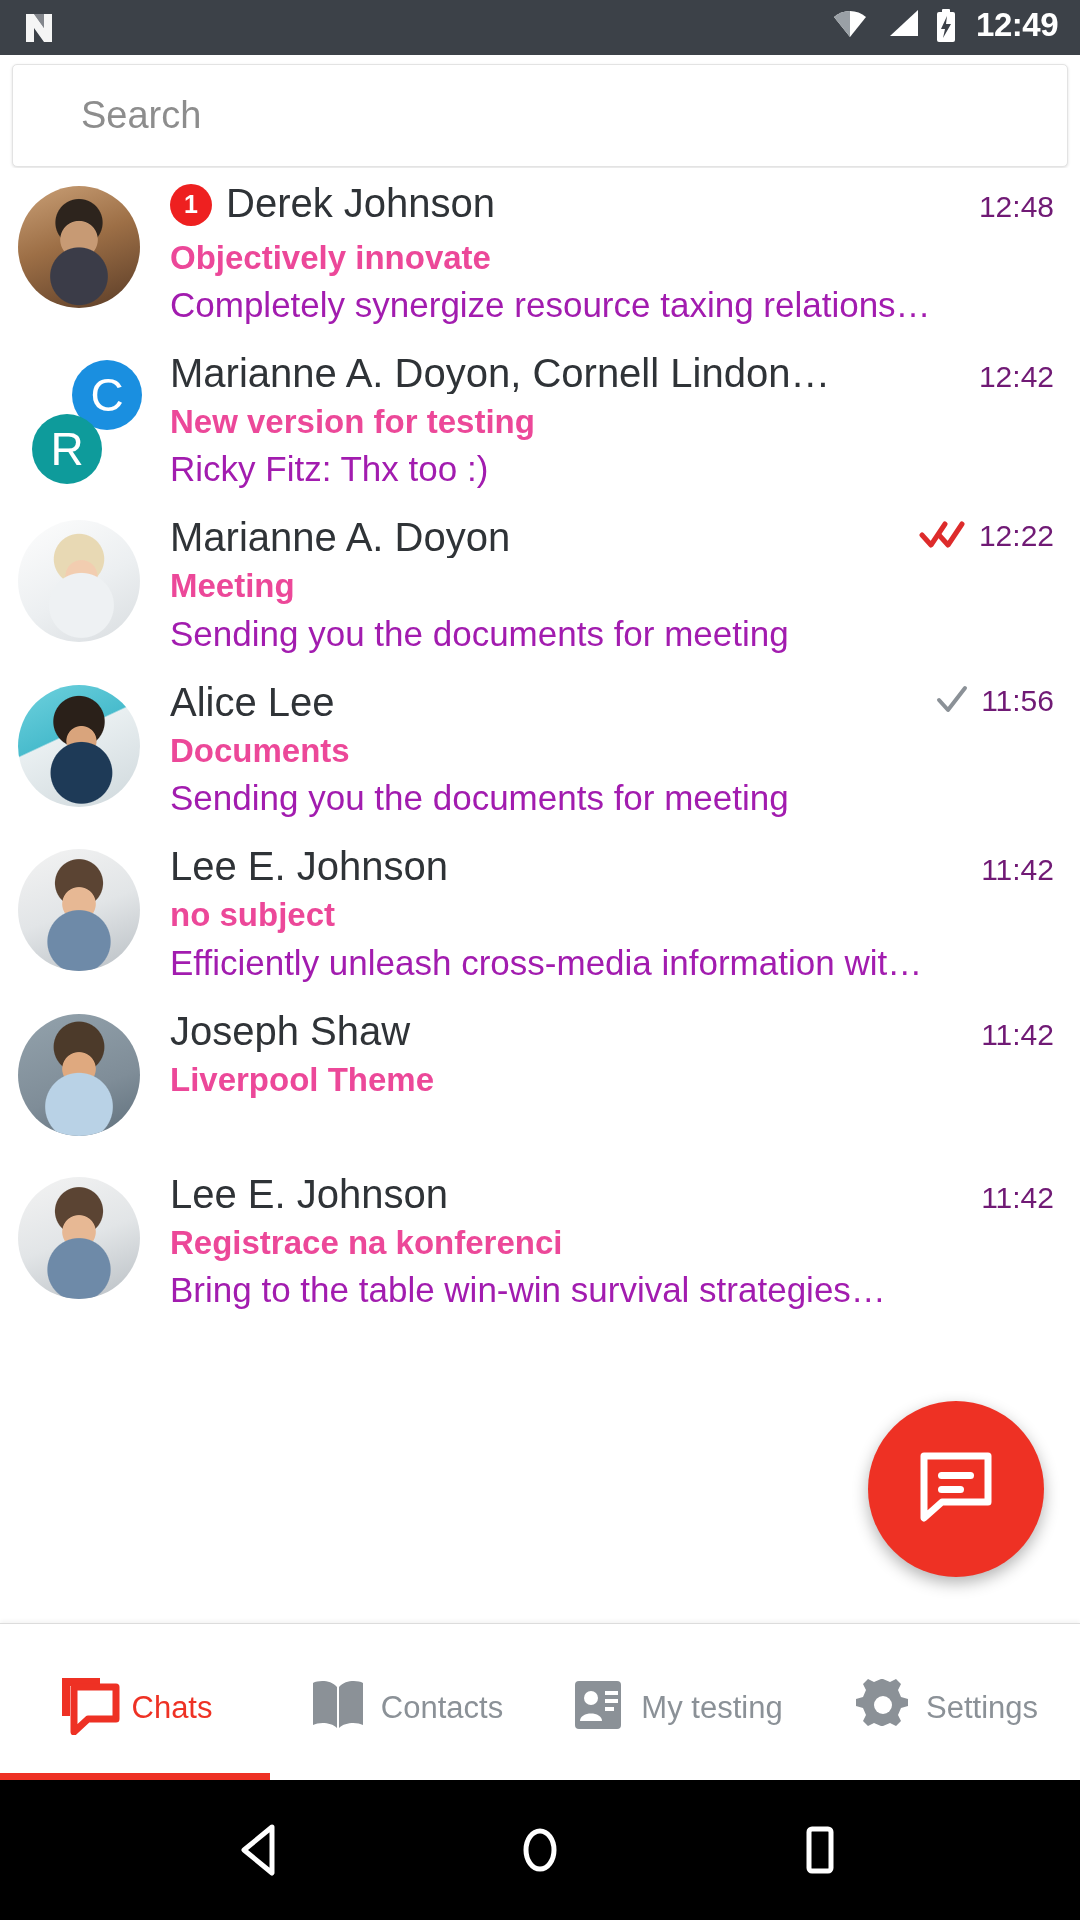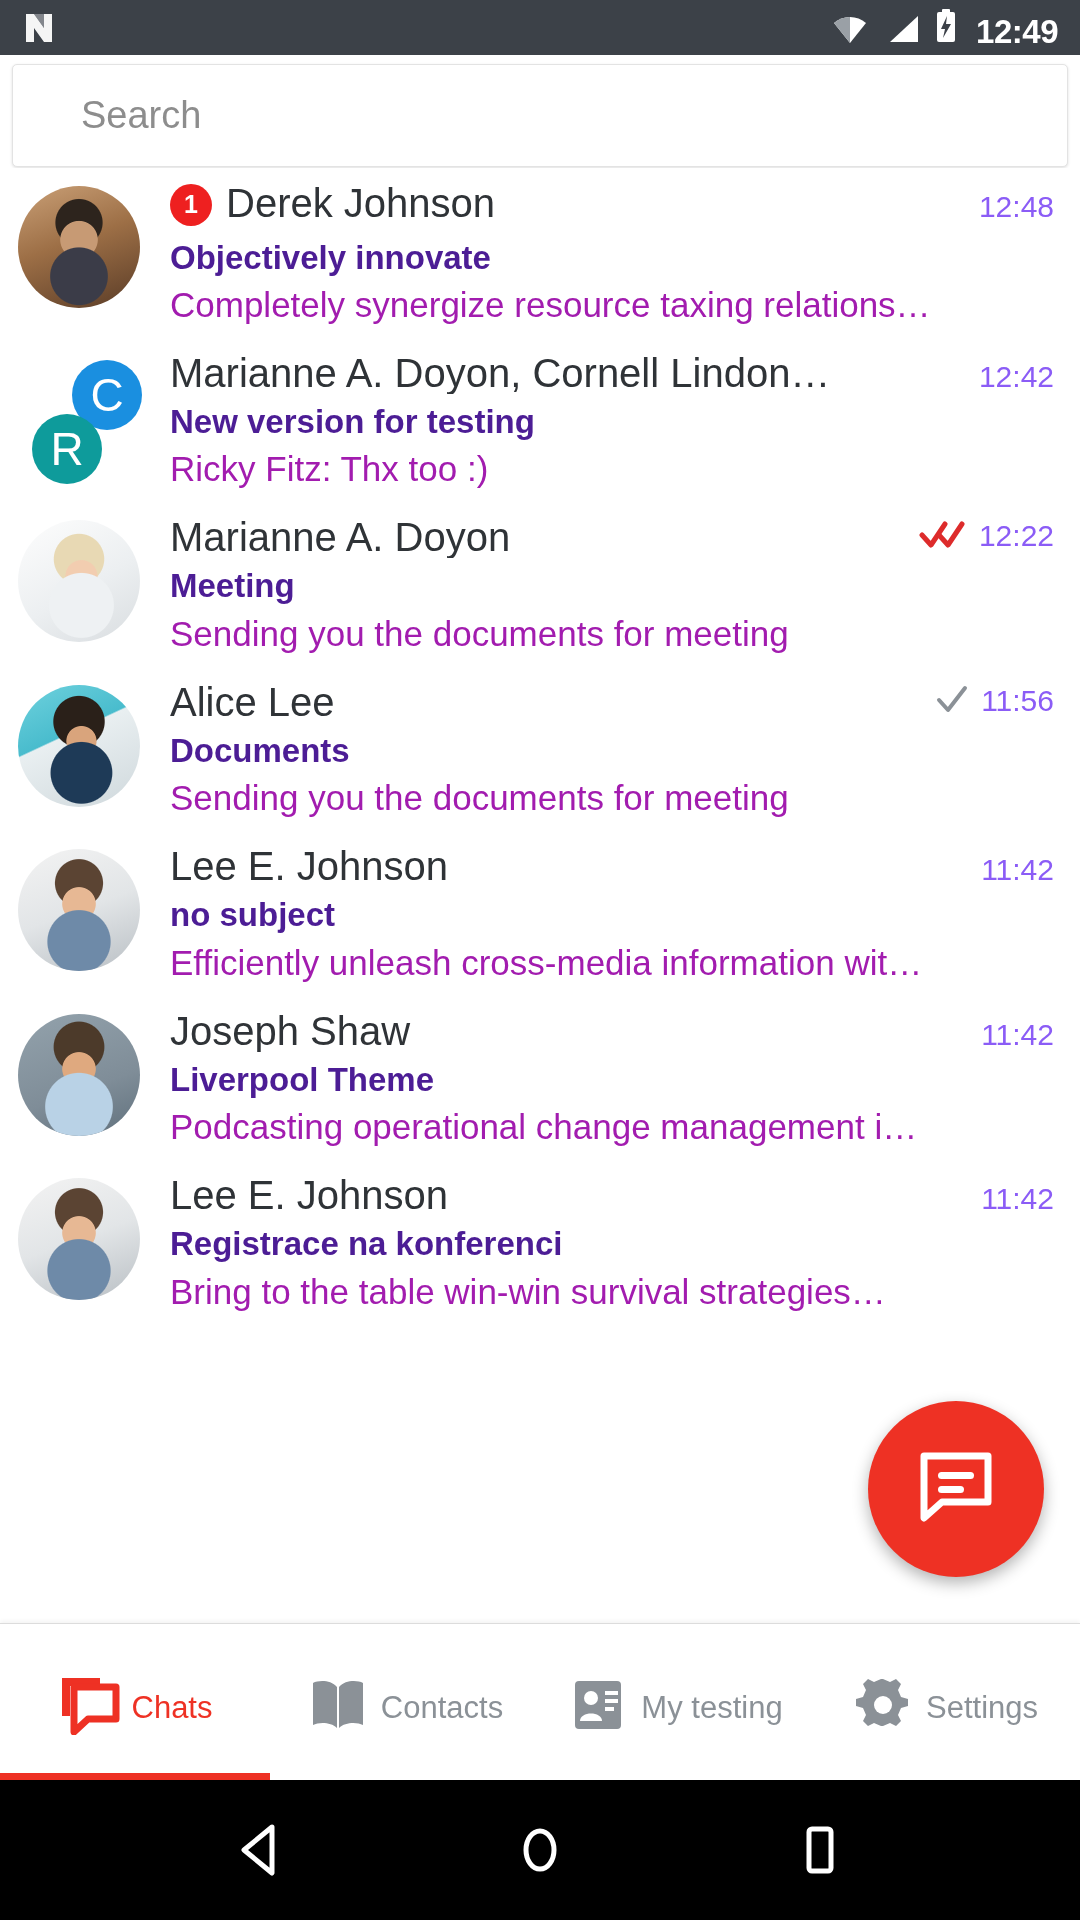--- a/index.html
+++ b/index.html
@@ -18,21 +18,21 @@
 
   
   .statusbar {
     height: 55px; flex: 0 0 55px;
     background: #3c4148;
     display: flex; align-items: center;
     padding: 0 22px 0 24px;
     color: #ffffff;
   }
   .statusbar .sb-left { display: flex; align-items: center; }
-  .statusbar .sb-right { margin-left: auto; display: flex; align-items: flex-end; gap: 14px; }
+  .statusbar .sb-right { margin-left: auto; display: flex; align-items: flex-start; gap: 14px; }
   .sb-clock {
     font-size: 33px; font-weight: bold; letter-spacing: -0.5px;
     color: #ffffff; line-height: 1; padding-left: 4px;
   }
   .nlogo { width: 30px; height: 32px; display: block; }
 
   
   .search-wrap { flex: 0 0 113px; padding: 9px 12px 0 12px; background: #fff; }
   .search-card {
     height: 103px; width: 100%;
@@ -126,27 +126,27 @@
   }
   .row-name {
     font-size: 40px; font-weight: normal; color: #2f3337;
     white-space: nowrap; overflow: hidden; text-overflow: ellipsis;
     min-width: 0; flex: 1 1 auto; line-height: 1.05;
   }
   .row-meta {
     flex: 0 0 auto; display: flex; align-items: center; gap: 12px;
     padding-left: 16px; white-space: nowrap;
   }
-  .row-time { font-size: 30px; color: #8b5cf6; line-height: 1; }
+  .row-time { font-size: 30px; color: #701a75; line-height: 1; }
   .tick { display: block; }
   .tick.read svg path { stroke: #dd2b2b; }
   .tick.sent svg path { stroke: #8b9197; }
 
   .row-subject {
-    font-size: 33px; font-weight: bold; color: #4c1d95;
+    font-size: 33px; font-weight: bold; color: #ec4899;
     margin-top: 10px; line-height: 1.1;
     white-space: nowrap; overflow: hidden; text-overflow: ellipsis;
   }
   .row-preview {
     font-size: 35px; color: #a21caf; margin-top: 9px; line-height: 1.12;
     white-space: nowrap; overflow: hidden; text-overflow: ellipsis;
   }
 
   
   .fab {
@@ -345,21 +345,20 @@
         </div>
       </div>
       <div class="row-body">
         <div class="row-top">
           <span class="row-name">Joseph Shaw</span>
           <span class="row-meta">
             <span class="row-time">11:42</span>
           </span>
         </div>
         <div class="row-subject">Liverpool Theme</div>
-        <div class="row-preview">Podcasting operational change management i…</div>
       </div>
     </div>
 
     <div class="chat-row">
       <div class="avatar-col">
         <div class="avatar">
           <div class="face ph-lee"></div>
         </div>
       </div>
       <div class="row-body">

